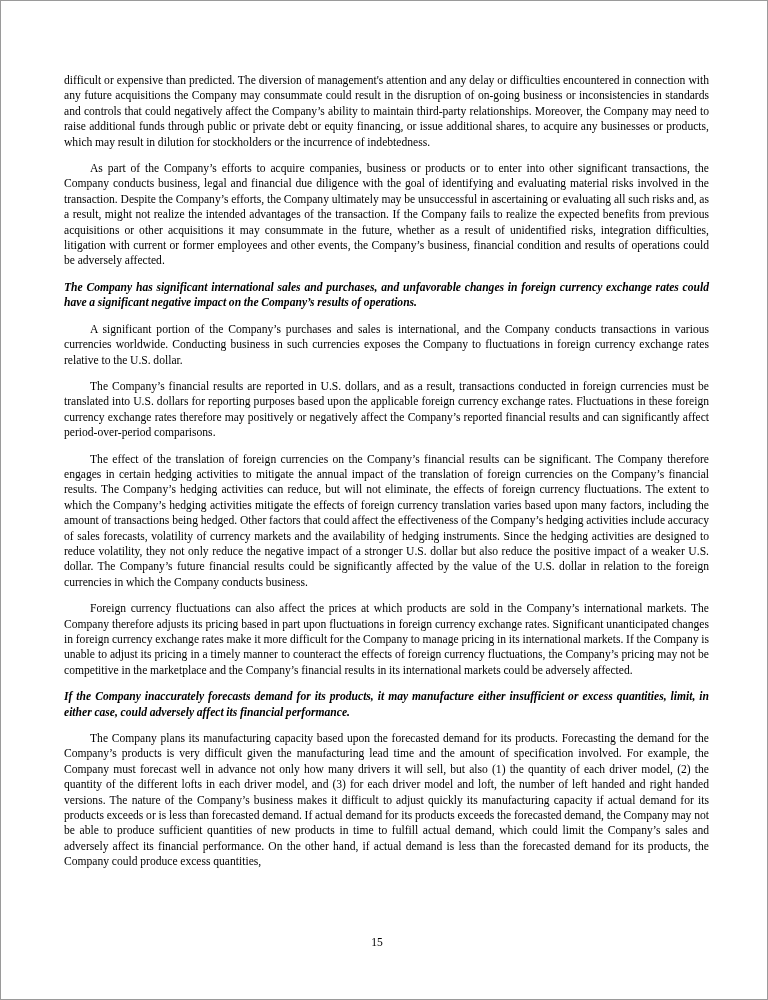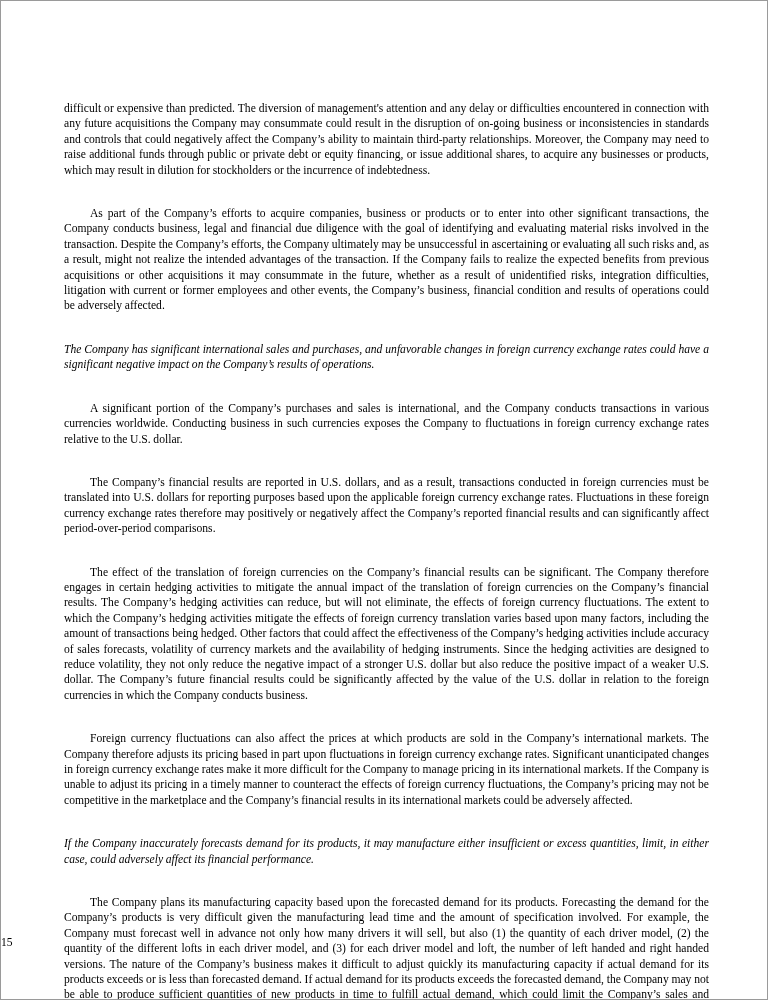--- a/index.html
+++ b/index.html
@@ -35,37 +35,36 @@
   }
   p.body-para {
     text-indent: 26px;
     margin-bottom: 11px;
   }
   p.body-para-noindent {
     text-indent: 0;
     margin-bottom: 11px;
   }
   p.heading {
-    font-weight: normal;
+    font-weight: bold;
     font-style: italic;
     text-indent: 0;
     margin-bottom: 11px;
     text-align: justify;
   }
   .tight {
     
     word-spacing: -0.2px;
-    margin-top: 28px;
   }
   .page-number {
     position: absolute;
     left: 0;
     right: 14px;
     top: 935px;
-    text-align: left;
+    text-align: center;
     font-size: 11.6px;
     color: #000;
   }
 </style>
 </head>
 <body>
 
 <div class="page">
   <div class="content">
 

